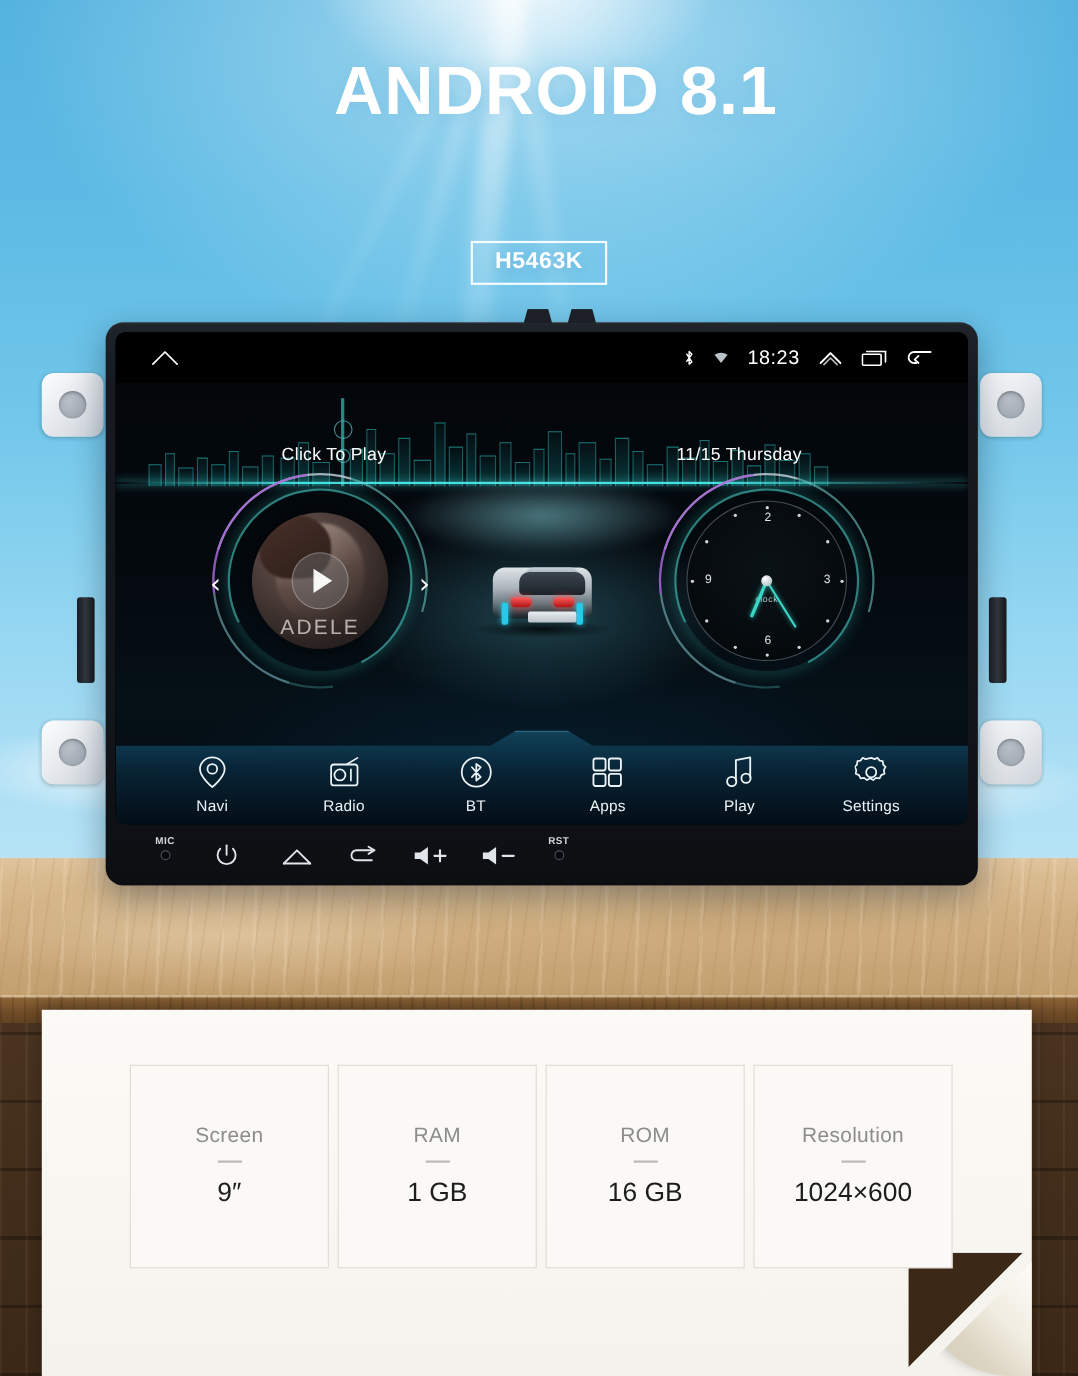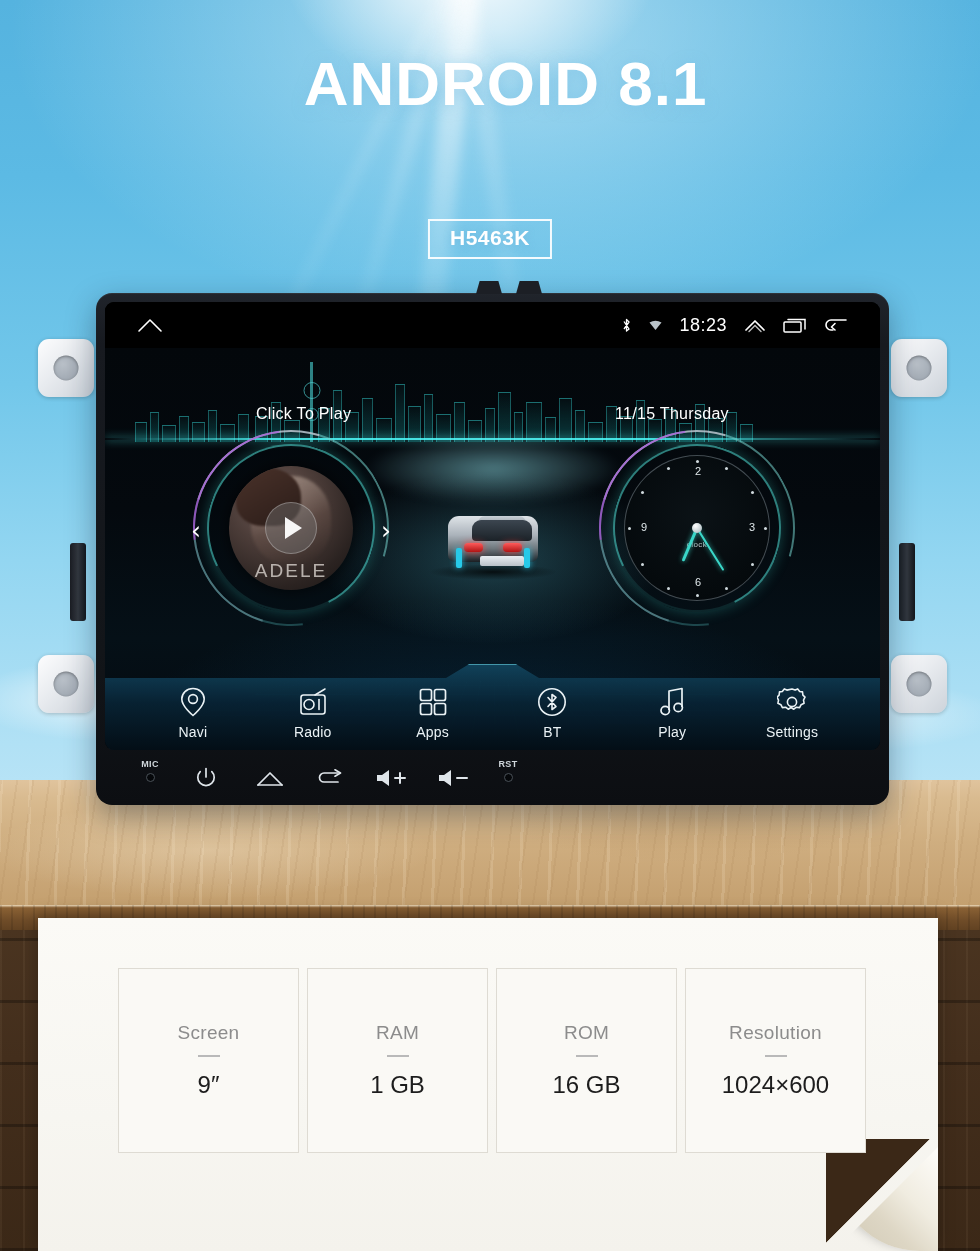--- a/index.html
+++ b/index.html
@@ -637,37 +637,37 @@
                   <circle cx="11" cy="17.5" r="5" fill="none" stroke="#eaf2f5" stroke-width="1.6"></circle>
                   <path d="M21 12.5 V22.5" stroke="#eaf2f5" stroke-width="1.6" stroke-linecap="round"></path>
                 </svg>
             </span>
             <span class="dock-label">Radio</span>
           </div>
 
           <div class="dock-item">
             <span>
               <svg width="30" height="30" viewBox="0 0 30 30">
+                  <circle cx="15" cy="15" r="13.2" fill="none" stroke="#eaf2f5" stroke-width="1.6"></circle>
+                  <path d="M11 10.5 L19 19.5 L15 22.5 V7.5 L19 10.5 L11 19.5" fill="none" stroke="#eaf2f5" stroke-width="1.6" stroke-linejoin="round" stroke-linecap="round"></path>
+                </svg>
+            </span>
+            <span class="dock-label">BT</span>
+          </div>
+
+          <div class="dock-item">
+            <span>
+              <svg width="30" height="30" viewBox="0 0 30 30">
                   <rect x="2.5" y="2.5" width="11" height="11" rx="2" fill="none" stroke="#eaf2f5" stroke-width="1.7"></rect>
                   <rect x="16.5" y="2.5" width="11" height="11" rx="2" fill="none" stroke="#eaf2f5" stroke-width="1.7"></rect>
                   <rect x="2.5" y="16.5" width="11" height="11" rx="2" fill="none" stroke="#eaf2f5" stroke-width="1.7"></rect>
                   <rect x="16.5" y="16.5" width="11" height="11" rx="2" fill="none" stroke="#eaf2f5" stroke-width="1.7"></rect>
                 </svg>
             </span>
             <span class="dock-label">Apps</span>
-          </div>
-
-          <div class="dock-item">
-            <span>
-              <svg width="30" height="30" viewBox="0 0 30 30">
-                  <circle cx="15" cy="15" r="13.2" fill="none" stroke="#eaf2f5" stroke-width="1.6"></circle>
-                  <path d="M11 10.5 L19 19.5 L15 22.5 V7.5 L19 10.5 L11 19.5" fill="none" stroke="#eaf2f5" stroke-width="1.6" stroke-linejoin="round" stroke-linecap="round"></path>
-                </svg>
-            </span>
-            <span class="dock-label">BT</span>
           </div>
 
           <div class="dock-item">
             <span>
               <svg width="28" height="30" viewBox="0 0 28 30">
                   <path d="M11 23 V4 L24 1.5 V20" fill="none" stroke="#eaf2f5" stroke-width="1.7" stroke-linejoin="round"></path>
                   <circle cx="7.2" cy="23.5" r="4.2" fill="none" stroke="#eaf2f5" stroke-width="1.7"></circle>
                   <circle cx="20.2" cy="20.5" r="4.2" fill="none" stroke="#eaf2f5" stroke-width="1.7"></circle>
                 </svg>
             </span>

